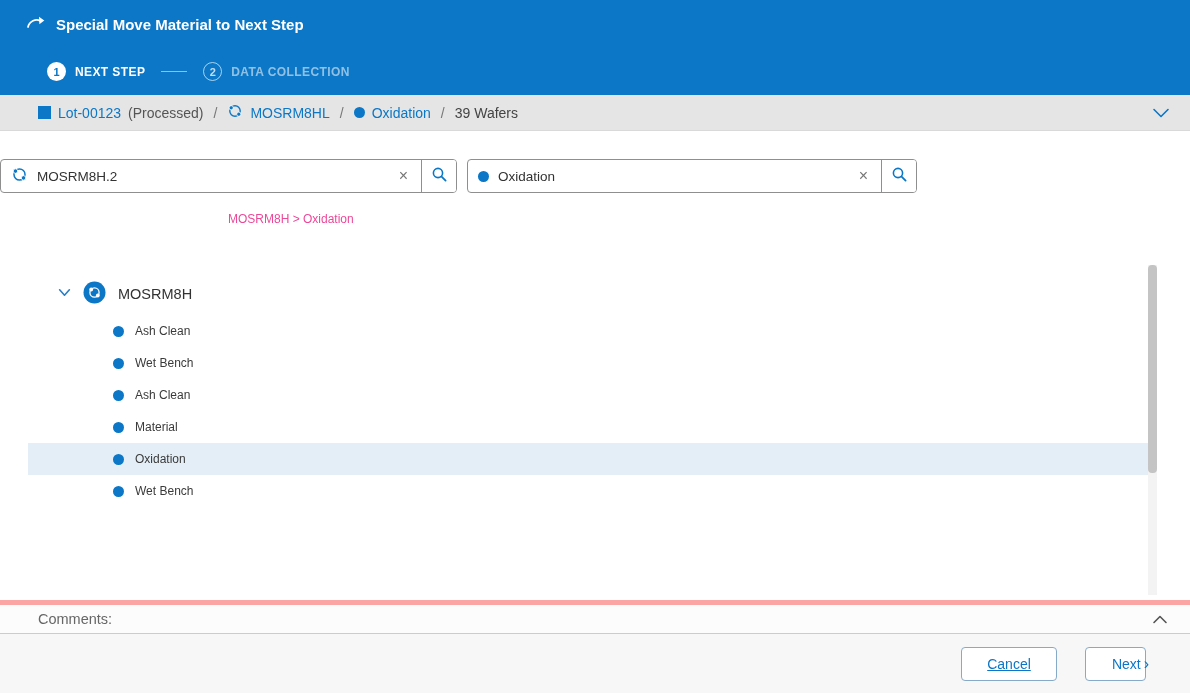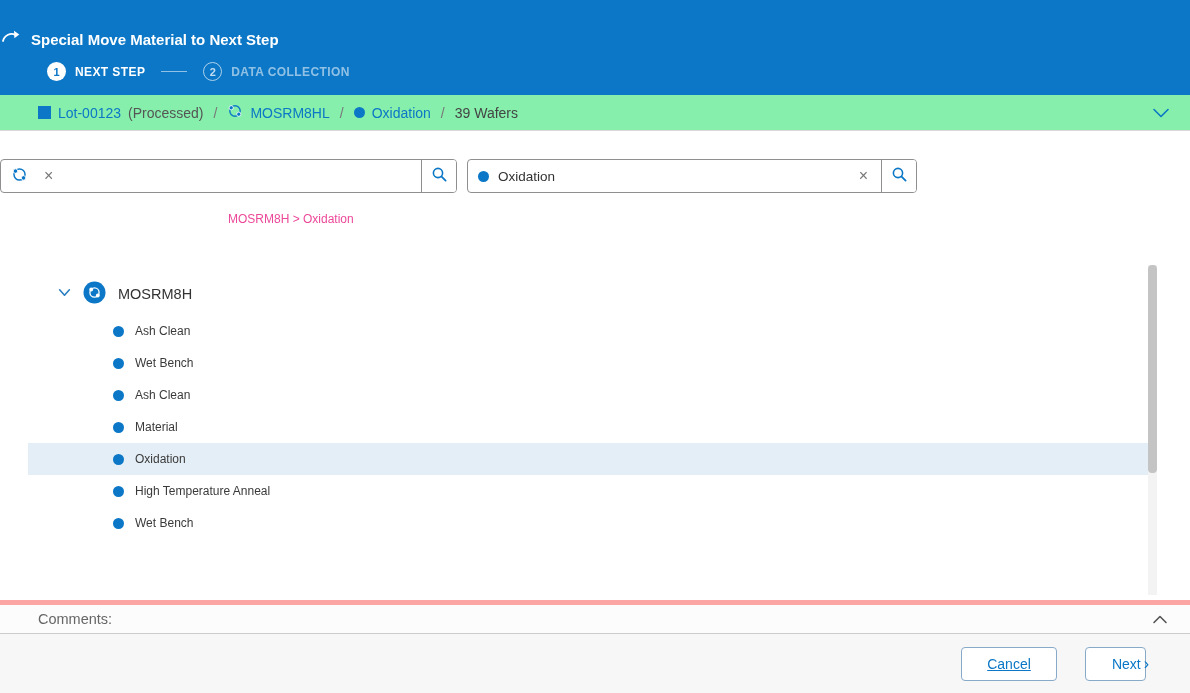--- a/index.html
+++ b/index.html
@@ -8,22 +8,22 @@
     font-family: "Liberation Sans", sans-serif;
     position: relative;
     background: #fff;
     overflow: hidden;
     color: #333;
   }
 
   
   .titlebar {
     position:absolute; top:0; left:0; right:0; height:48px;
-    background:#0b77c6; display:flex; align-items:flex-end;
-    padding-left:1px; gap:10px; color:#fff;
+    background:#0b77c6; display:flex; align-items:center;
+    padding-left:26px; gap:10px; color:#fff;
   }
   .titlebar .title { font-size:15px; font-weight:bold; }
 
   .stepper {
     position:absolute; top:48px; left:0; right:0; height:47px;
     background:#0b77c6; display:flex; align-items:center;
     padding-left:47px; gap:10px;
   }
   .step { display:flex; align-items:center; gap:9px; }
   .step-circle {
@@ -33,21 +33,21 @@
   }
   .step.active .step-circle { background:#fff; color:#0b77c6; }
   .step.active .step-label { color:#fff; font-weight:bold; font-size:12px; letter-spacing:.4px; }
   .step.inactive .step-circle { border:1px solid rgba(255,255,255,.65); color:rgba(255,255,255,.75); }
   .step.inactive .step-label { color:rgba(255,255,255,.55); font-weight:bold; font-size:12px; letter-spacing:.4px; }
   .step-connector { width:26px; border-top:1px solid rgba(255,255,255,.55); margin:0 6px; }
 
   
   .breadcrumb {
     position:absolute; top:95px; left:0; right:0; height:36px;
-    background:#86efac; border-bottom:1px solid #d9d9d9;
+    background:#e5e5e5; border-bottom:1px solid #d9d9d9;
     display:flex; align-items:center; padding:0 20px 0 38px;
     font-size:14px; gap:7px;
   }
   .crumb-link { color:#0b77c6; display:flex; align-items:center; gap:7px; cursor:pointer; }
   .crumb-plain { color:#444; }
   .crumb-state { color:#555; }
   .crumb-sep { color:#777; margin:0 3px; }
   .lot-square { width:13px; height:13px; background:#0b77c6; display:inline-block; }
   .blue-dot { width:11px; height:11px; border-radius:50%; background:#0b77c6; display:inline-block; }
   .crumb-caret { margin-left:auto; cursor:pointer; display:flex; align-items:center; }
@@ -162,20 +162,21 @@
 
   <div class="search-group g1">
     <div class="search-box">
       <span>
         <svg width="17" height="17" viewBox="0 0 16 16">
           <circle cx="8" cy="8" r="5.2" fill="none" stroke="#0b77c6" stroke-width="1.4"></circle>
           <circle cx="4.2" cy="4.8" r="2.1" fill="#0b77c6" stroke="#fff" stroke-width="0.8"></circle>
           <circle cx="11.8" cy="11.2" r="2.1" fill="#0b77c6" stroke="#fff" stroke-width="0.8"></circle>
         </svg>
       </span>
+      <input class="search-input" type="text" value="MOSRM8H.2" style="">
       <button class="clear-btn">×</button>
     </div>
     <button class="search-btn">
       <span>
         <svg width="17" height="17" viewBox="0 0 17 17">
           <circle cx="7" cy="7" r="4.6" fill="none" stroke="#0b77c6" stroke-width="1.6"></circle>
           <line x1="10.6" y1="10.6" x2="14.6" y2="14.6" stroke="#0b77c6" stroke-width="1.8" stroke-linecap="round"></line>
         </svg>
       </span>
     </button>
@@ -233,24 +234,20 @@
     <div class="tree-row">
       <span class="blue-dot"></span>
       <span>Material</span>
     </div>
     <div class="tree-row selected">
       <span class="blue-dot"></span>
       <span>Oxidation</span>
     </div>
     <div class="tree-row">
       <span class="blue-dot"></span>
-      <span>High Temperature Anneal</span>
-    </div>
-    <div class="tree-row">
-      <span class="blue-dot"></span>
       <span>Wet Bench</span>
     </div>
   </div>
 </div>
 
 <div class="scrollbar">
   <div class="scroll-thumb"></div>
 </div>
 
 <div class="comments-bar">

